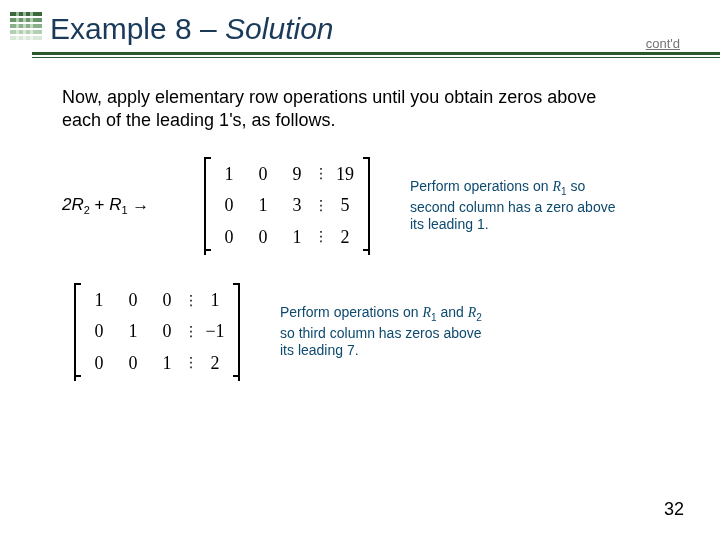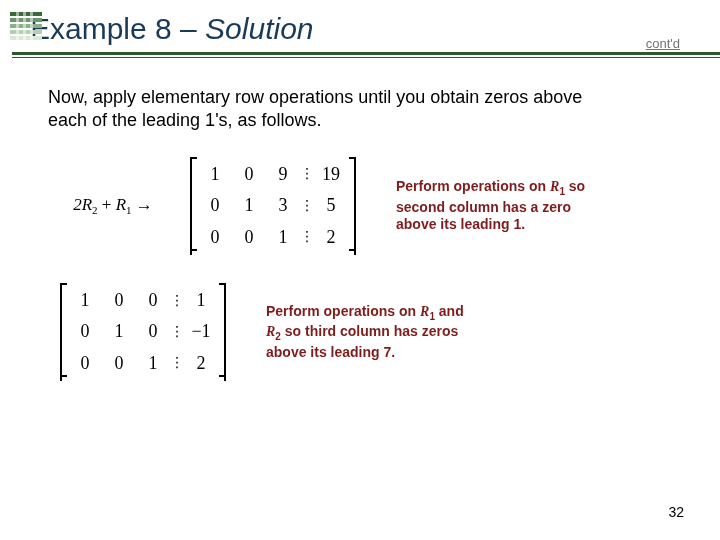--- a/index.html
+++ b/index.html
@@ -5,21 +5,21 @@
   * { box-sizing: border-box; margin: 0; padding: 0; }
   body {
     width: 720px;
     height: 540px;
     background: #fff;
     font-family: Arial, Helvetica, sans-serif;
     position: relative;
     overflow: hidden;
   }
   .header {
-    padding: 12px 0 0 12px;
+    padding: 12px 0 0 32px;
     position: relative;
   }
   .logo {
     position: absolute;
     left: 10px;
     top: 12px;
     width: 40px;
     height: 30px;
   }
   .title {
@@ -45,39 +45,39 @@
     background: #2a5a2a;
     width: 100%;
   }
   .rule-bot {
     height: 1px;
     background: #2a5a2a;
     width: 100%;
     margin-top: 2px;
   }
   .body {
-    padding: 28px 40px 0 48px;
+    padding: 28px 40px 0 62px;
     font-size: 18px;
     color: #000;
     line-height: 1.3;
   }
   .para {
     margin-bottom: 24px;
     max-width: 550px;
   }
   .block {
     display: flex;
     align-items: center;
     margin-bottom: 28px;
   }
   .rowops {
     width: 130px;
-    text-align: center;
+    text-align: left;
     font-size: 17px;
-    font-family: Liberation Serif, serif;
+    font-family: Liberation Sans, sans-serif;
   }
   .rowops .line { white-space: nowrap; }
   .rowops .ital { font-style: italic; }
   .rowops sub { font-size: 11px; vertical-align: sub; }
   .matrix {
     display: flex;
     align-items: stretch;
     margin: 0 6px 0 6px;
     font-family: 'Times New Roman', serif;
     font-size: 18px;
@@ -108,33 +108,33 @@
     display: grid;
     grid-template-columns: 34px 34px 34px 14px 34px;
     row-gap: 8px;
     padding: 6px 4px;
     align-items: center;
   }
   .mgrid span { text-align: center; }
   .dots { font-size: 14px; line-height: 1; }
   .caption {
     font-size: 14px;
-    font-weight: bold;
-    color: #7f1d1d;
+    font-weight: normal;
+    color: #0c4a6e;
     max-width: 210px;
     margin-left: 28px;
     line-height: 1.25;
   }
   .caption .r { font-style: italic; font-family: 'Times New Roman', serif; }
   .caption sub { font-size: 10px; }
   .pagenum {
     position: absolute;
     right: 36px;
     bottom: 20px;
-    font-size: 14px;
+    font-size: 18px;
     color: #000;
   }
 </style>
 </head>
 <body>
 
 <div class="header">
   <div class="logo">
     <svg width="40" height="30" viewBox="0 0 40 30">
       <rect x="0" y="0" width="32" height="4" fill="#3a6a3a"></rect>

